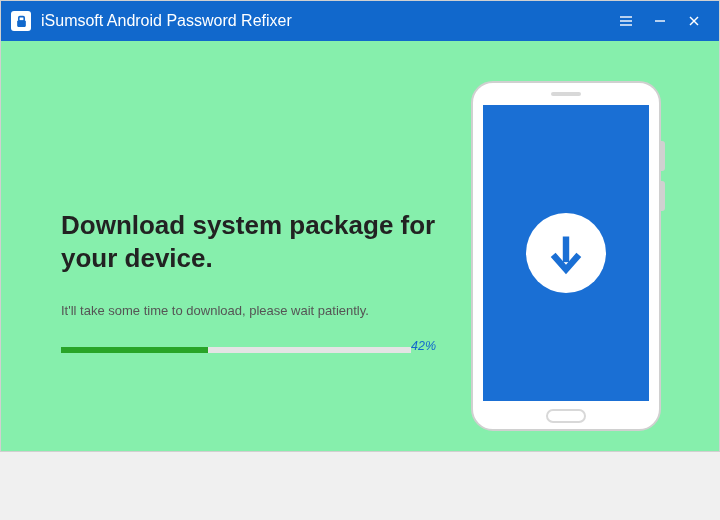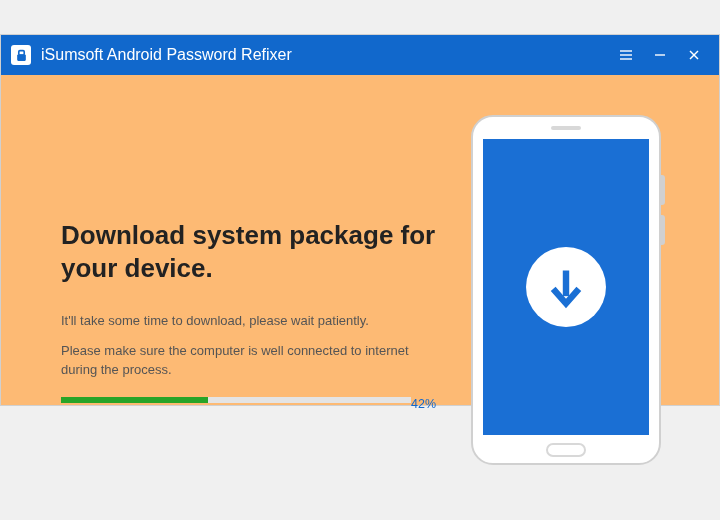--- a/index.html
+++ b/index.html
@@ -5,26 +5,25 @@
     * { margin: 0; padding: 0; box-sizing: border-box; }
     body {
       font-family: "Segoe UI", Arial, sans-serif;
       background: #f0f0f0;
       width: 720px;
       height: 520px;
       overflow: hidden;
     }
     .window {
       width: 720px;
-      height: 372px;
-      background: #fdba74;
+      height: 452px;
+      background: #86efac;
       border: 1px solid #d0d0d0;
       display: flex;
       flex-direction: column;
-      margin-top: 34px;
     }
     .titlebar {
       height: 40px;
       background: #1168cc;
       display: flex;
       align-items: center;
       padding: 0 8px 0 10px;
       color: #fff;
     }
     .titlebar-icon {
@@ -73,21 +72,22 @@
     }
     .subtext {
       font-size: 13px;
       color: #555;
       margin-bottom: 12px;
       line-height: 1.4;
     }
     .progress-wrap {
       margin-top: 18px;
       display: flex;
-      align-items: flex-start;
+      align-items: flex-end;
+      font-style: italic;
     }
     .progress-track {
       flex: 1;
       height: 6px;
       background: #e4e4e4;
       position: relative;
       overflow: hidden;
     }
     .progress-fill {
       position: absolute;
@@ -193,21 +193,20 @@
           <line x1="2" y1="2" x2="10" y2="10"></line>
           <line x1="10" y1="2" x2="2" y2="10"></line>
         </svg>
     </div>
   </div>
 
   <div class="content">
     <div class="left">
       <h1 class="heading">Download system package for your device.</h1>
       <p class="subtext">It'll take some time to download, please wait patiently.</p>
-      <p class="subtext">Please make sure the computer is well connected to internet during the process.</p>
 
       <div class="progress-wrap">
         <div class="progress-track">
           <div class="progress-fill" style="width:42%"></div>
         </div>
         <span class="progress-pct">42%</span>
       </div>
     </div>
 
     <div class="right">

